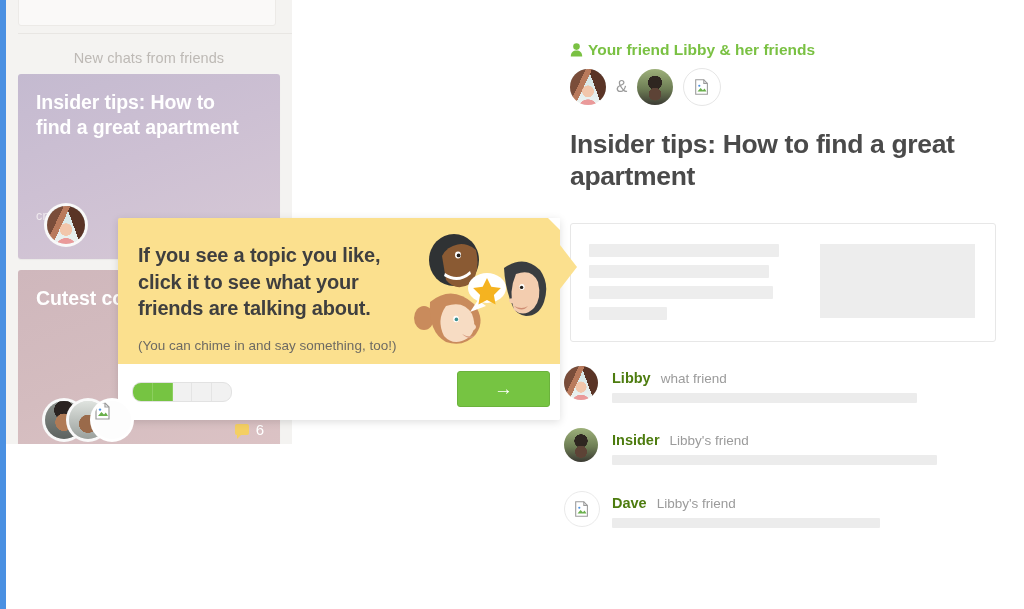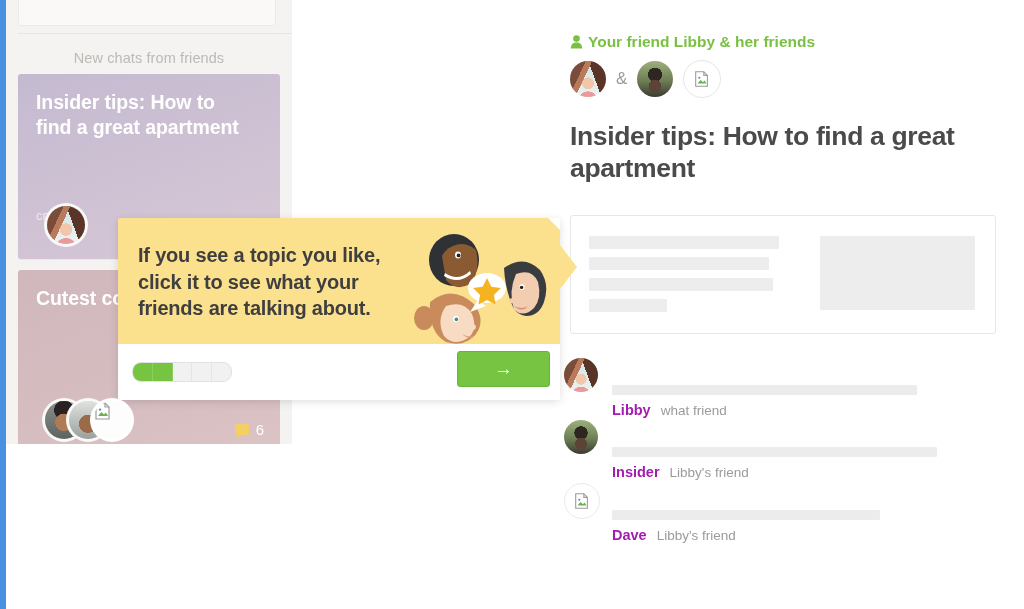--- a/index.html
+++ b/index.html
@@ -86,21 +86,21 @@
     display:flex; align-items:center; gap:7px;
     color:#ffffff; font-size:15px;
   }
   .bubble-icon { width:14px; height:11px; background:#f4cf63; border-radius:2px; position:relative; }
   .bubble-icon:after {
     content:""; position:absolute; left:2px; bottom:-4px;
     border-left:4px solid #f4cf63; border-bottom:4px solid transparent;
   }
 
   
-  .main { position:absolute; left:292px; top:0; width:732px; height:590px; background:#fff; }
+  .main { position:absolute; left:292px; top:8px; width:732px; height:590px; background:#fff; }
 
   .friend-line {
     position:absolute; left:278px; top:33px;
     display:flex; align-items:center; gap:5px;
     color:#7ac143; font-size:15.5px; font-weight:bold;
   }
   .person-icon { display:block; }
 
   .header-avatars {
     position:absolute; left:278px; top:60px;
@@ -128,21 +128,21 @@
   .article-card .thumb { position:absolute; background:#ededed; }
 
   
   .comment { position:absolute; left:272px; }
   .c-avatar {
     position:absolute; left:0; top:0; width:34px; height:34px;
     border-radius:50%; overflow:hidden; background:#e6e6e6;
   }
   .c-avatar.ghost { background:#fff; border:1px solid #eaeaea; display:flex; align-items:center; justify-content:center; }
   .c-head { position:absolute; left:48px; top:4px; display:flex; align-items:baseline; gap:10px; white-space:nowrap; }
-  .c-name { color:#a21caf; font-size:14.5px; font-weight:bold;margin-top:40px; }
+  .c-name { color:#4d7c0f; font-size:14.5px; font-weight:bold; }
   .c-rel { color:#9b9b9b; font-size:13.5px; }
   .c-body { position:absolute; left:48px; top:27px; height:10px; background:#ececec; border-radius:1px; }
 
   
   .ava-libby { width:100%; height:100%;
     background:
       radial-gradient(circle at 50% 112%, #ea9a9a 0 22%, transparent 23%),
       radial-gradient(circle at 50% 62%, #f2c6ab 0 20%, transparent 21%),
       linear-gradient(115deg,#7a4d3a 0 30%, #b97a5c 30% 42%, transparent 42%),
       linear-gradient(250deg,#5a3426 0 36%, transparent 36%),
@@ -352,20 +352,21 @@
       </div>
       <div class="c-body" style="width:268px;"></div>
     </div>
   </div>
 
   <div class="coach">
     <div class="coach-body">
       <div class="coach-notch"></div>
       <div class="coach-h">If you see a topic you like, click it to see what your friends are talking about.</div>
       <div class="coach-sub">
+        <div>(You can chime in and say something, too!)</div>
       </div>
 
       <svg class="coach-art" viewBox="0 0 142 122">
 
         <g>
           <ellipse cx="42" cy="30" rx="25" ry="26" fill="#2f3234"></ellipse>
           <path d="M30 26 a22 23 0 0 1 34 -6 q5 22 -6 34 q-14 8 -24 -4 Z" fill="#8a5a33"></path>
           <ellipse cx="46" cy="25" rx="3" ry="3.4" fill="#fff"></ellipse>
           <circle cx="46.6" cy="25.4" r="1.9" fill="#26211d"></circle>
           <path d="M34 44 q13 8 24 -2 q-11 10 -24 2 Z" fill="#fff"></path>

